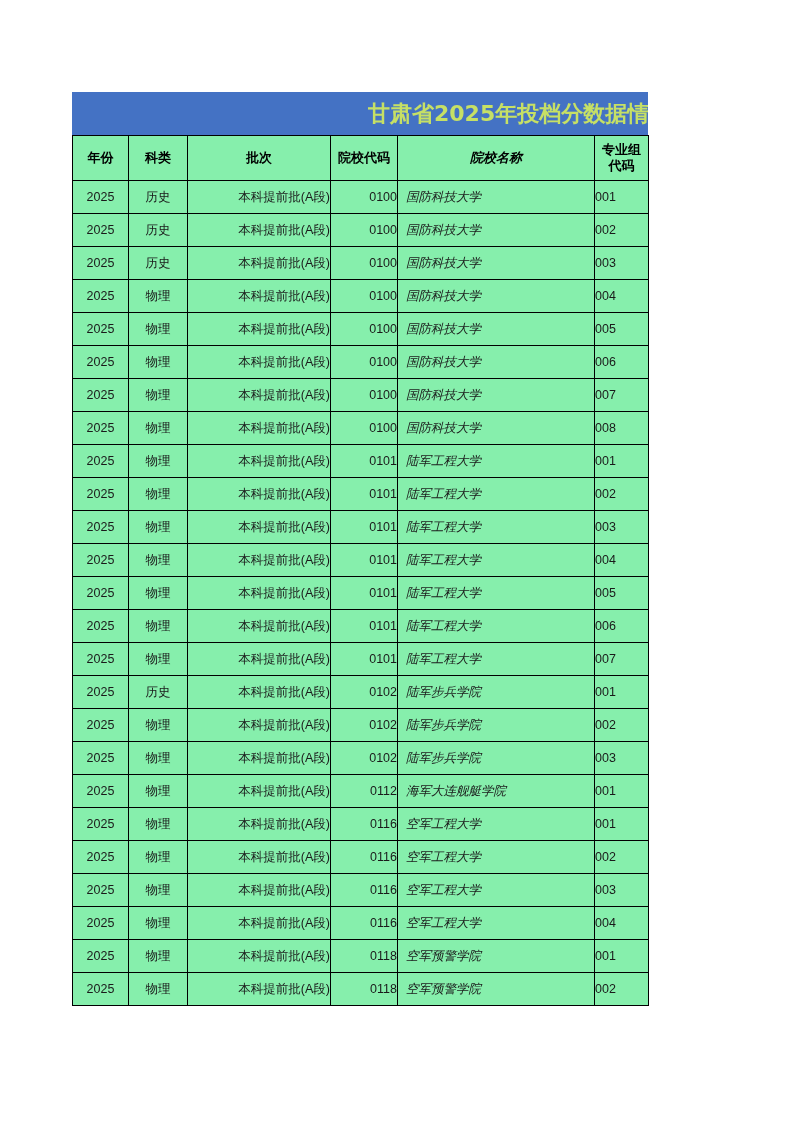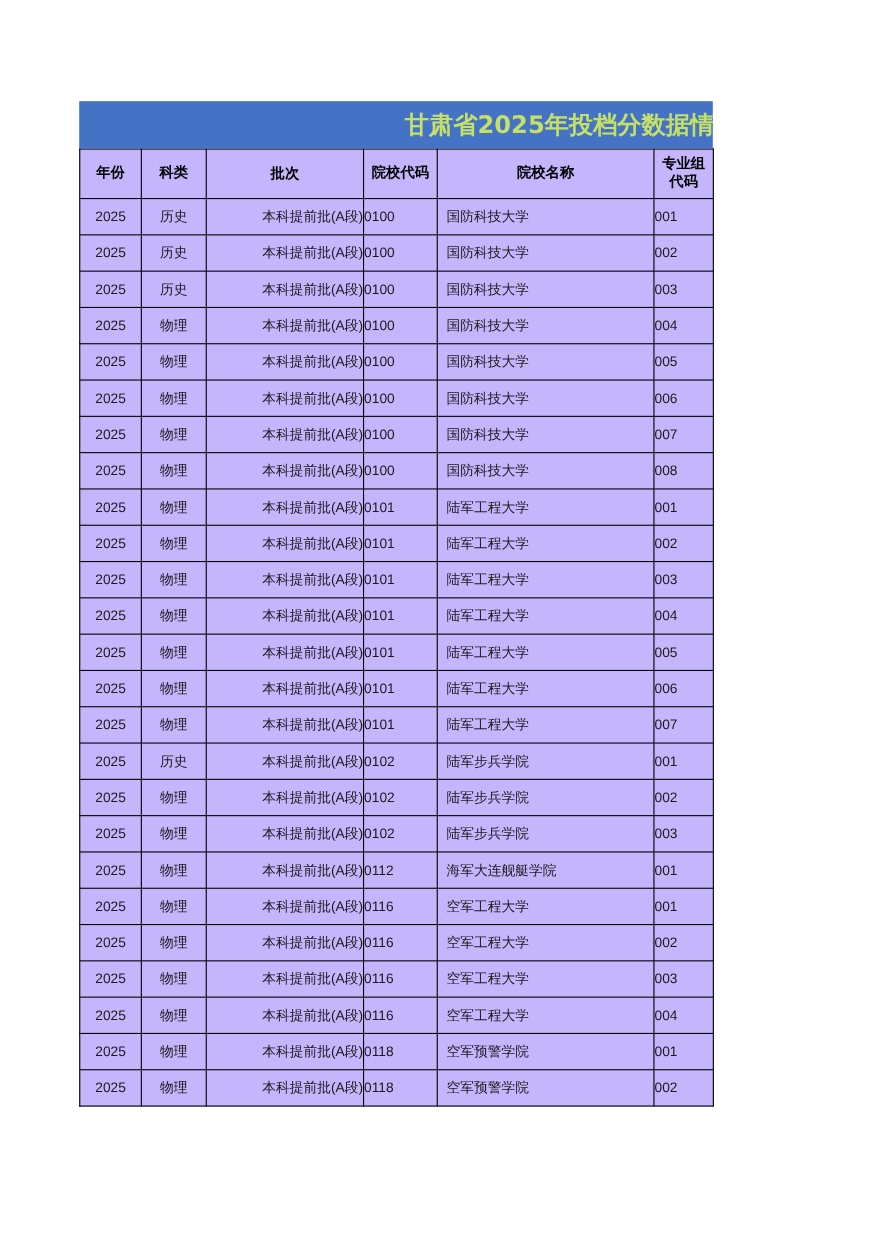--- a/index.html
+++ b/index.html
@@ -94,21 +94,21 @@
     color: #c6e065;
     letter-spacing: 0px;
     font-family: "DejaVu Sans", "Liberation Sans", sans-serif;
   }
 
   
   table#grid {
     border-collapse: collapse;
     width: 576px;
     table-layout: fixed;
-    background: #c4b5fd;
+    background: #86efac;
   }
   table#grid td, table#grid th {
     border: 1px solid #000000;
     padding: 0;
     height: 33px;
     font-size: 12.5px;
     font-weight: 400;
     color: #1a1a1a;
     vertical-align: middle;
     background: transparent;
@@ -119,22 +119,22 @@
     font-size: 13px;
     text-align: center;
     height: 45px;
     line-height: 1.25;
     color: #000000;
     font-family: "DejaVu Sans", "Liberation Sans", sans-serif;
   }
   .c-year   { width: 56px;  text-align: center; }
   .c-subj   { width: 59px;  text-align: center; }
   .c-batch  { width: 143px; text-align: right;  padding-left: 8px !important; }
-  .c-ccode  { width: 67px;  text-align: left; }
-  .c-cname  { width: 197px; text-align: left;  padding-left: 8px !important; }
+  .c-ccode  { width: 67px;  text-align: right; }
+  .c-cname  { width: 197px; text-align: left;  padding-left: 8px !important; font-style: italic; }
   .c-mcode  { width: 54px;  text-align: left; }
 
   .hdr-two-line { white-space: pre-line; }
 </style>
 </head>
 <body>
 
 <div id="watermark-layer">
   <div class="wm-big">九域文库</div>
   <div class="wm-url">HTTPS://WWW.JIUYUWENKU.COM</div>

